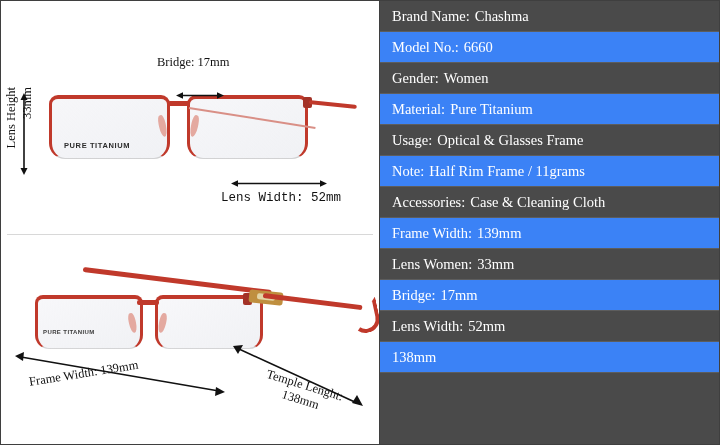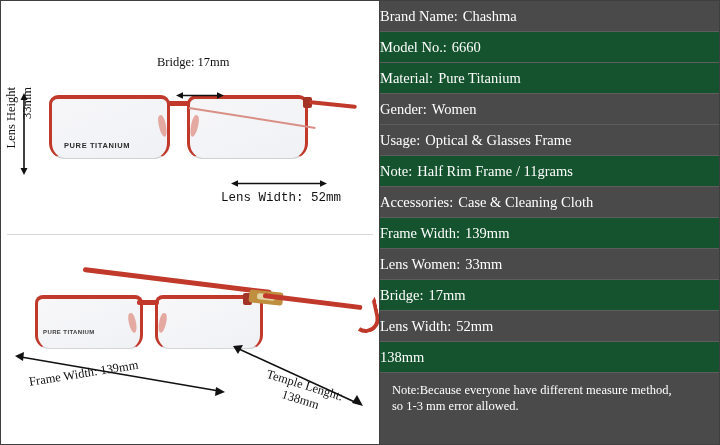--- a/index.html
+++ b/index.html
@@ -329,28 +329,29 @@
     display: flex;
     flex-direction: column;
     border: 1px solid #3f3f3f;
     border-left: none;
   }
   .spec-row {
     flex: 0 0 auto;
     height: 31px;
     display: flex;
     align-items: center;
+    padding-left: 12px;
     color: #ffffff;
     font-size: 14.5px;
     font-family: "Liberation Serif", serif;
     border-bottom: 1px solid #5d5d5d;
     box-sizing: border-box;
   }
   .spec-row.alt {
-    background: #14532d;
+    background: #3b82f6;
   }
   .spec-label {
     margin-right: 5px;
     white-space: nowrap;
   }
   .spec-value {
     white-space: nowrap;
   }
   .note {
     flex: 1 1 auto;
@@ -437,29 +438,29 @@
   <div class="right-panel">
 
     <div class="spec-row">
       <span class="spec-label">Brand Name:</span>
       <span class="spec-value">Chashma</span>
     </div>
     <div class="spec-row alt">
       <span class="spec-label">Model No.:</span>
       <span class="spec-value">6660</span>
     </div>
+    <div class="spec-row">
+      <span class="spec-label">Gender:</span>
+      <span class="spec-value">Women</span>
+    </div>
     <div class="spec-row alt">
       <span class="spec-label">Material:</span>
       <span class="spec-value">Pure Titanium</span>
     </div>
     <div class="spec-row">
-      <span class="spec-label">Gender:</span>
-      <span class="spec-value">Women</span>
-    </div>
-    <div class="spec-row">
       <span class="spec-label">Usage:</span>
       <span class="spec-value">Optical &amp; Glasses Frame</span>
     </div>
     <div class="spec-row alt">
       <span class="spec-label">Note:</span>
       <span class="spec-value">Half Rim Frame / 11grams</span>
     </div>
     <div class="spec-row">
       <span class="spec-label">Accessories:</span>
       <span class="spec-value">Case &amp; Cleaning Cloth</span>
@@ -477,18 +478,14 @@
       <span class="spec-value">17mm</span>
     </div>
     <div class="spec-row">
       <span class="spec-label">Lens Width:</span>
       <span class="spec-value">52mm</span>
     </div>
     <div class="spec-row alt">
       <span class="spec-value">138mm</span>
     </div>
 
-    <div class="note">
-      <div>Note:Because everyone have different measure method,</div>
-      <div>so 1-3 mm error allowed.</div>
-    </div>
   </div>
 </div>
 
 </body></html>

